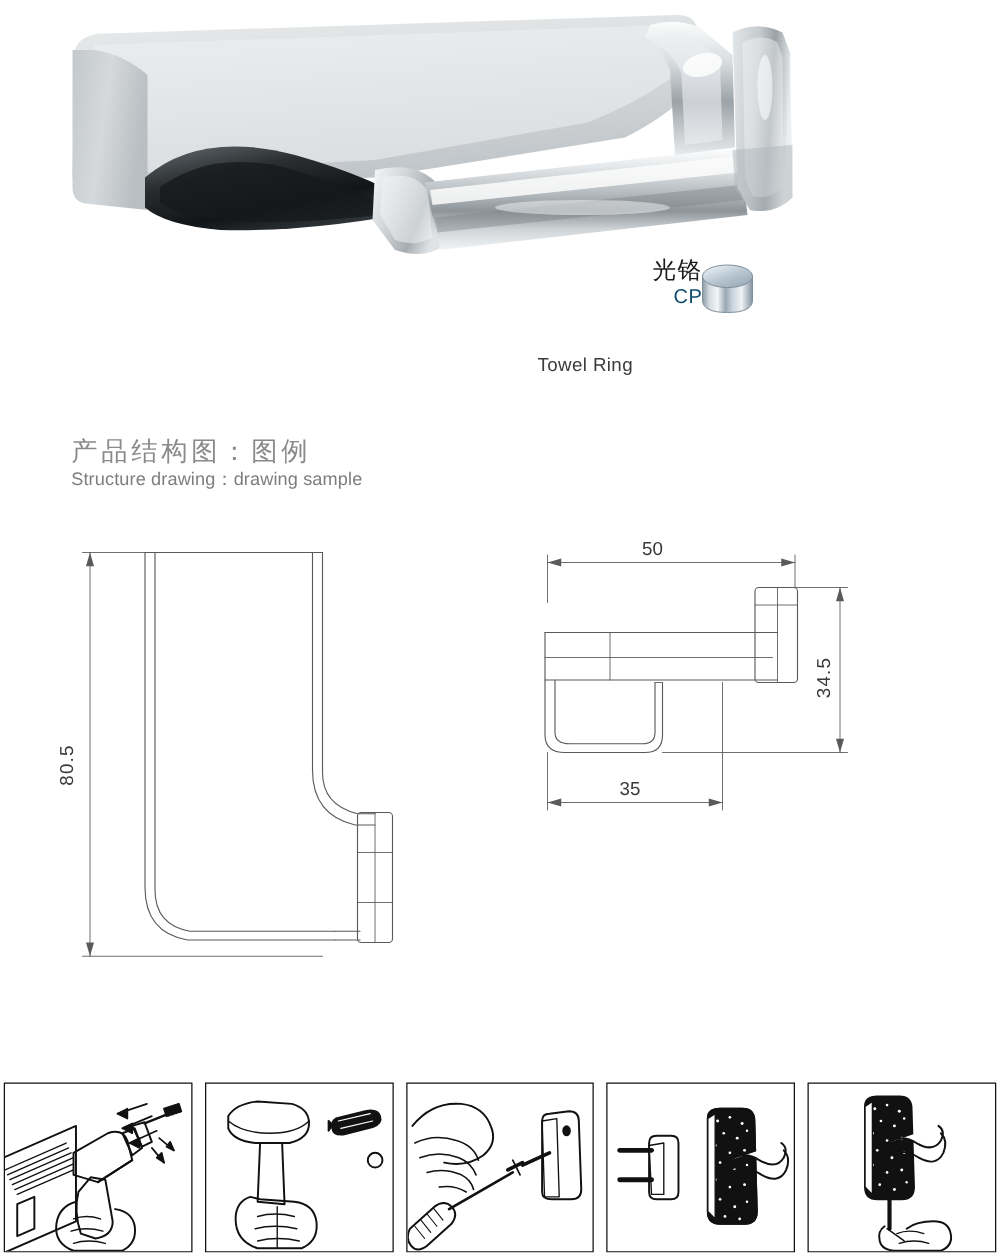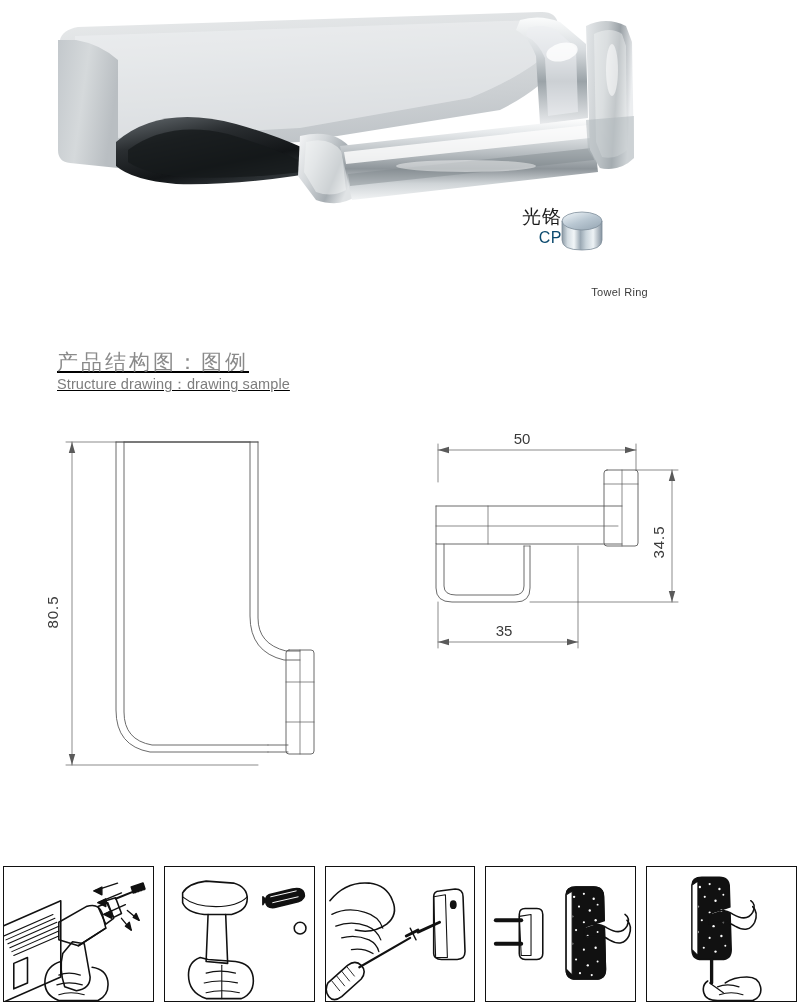--- a/index.html
+++ b/index.html
@@ -27,26 +27,26 @@
   }
   .swatch { position:absolute; left:58px; top:3px; width:48px; height:46px; }
 
   
   .model-block { position:absolute; left:430px; top:283px; width:240px; }
   .model-cn {
     font-size:21px; color:#1a1a1a; letter-spacing:0.5px;
     line-height:26px; white-space:pre; text-align:left; padding-left:42px;
   }
   .model-en {
-    font-size:11px; color:#3b3b3b; line-height:19px;
-    letter-spacing:0.3px; text-align:right; padding-right:22px;
-  }
-
-  
-  .section-head { position:absolute;text-decoration:underline; }
+    font-size:15px; color:#3b3b3b; line-height:19px;
+    letter-spacing:0.3px; text-align:left; padding-right:22px;
+  }
+
+  
+  .section-head { position:absolute; }
   .sh-cn {
     font-size:21px; color:#8a8a8a; letter-spacing:3px;
     line-height:26px; white-space:pre;
   }
   .sh-en {
     font-size:14.5px; color:#7d7d7d; letter-spacing:0.1px;
     line-height:18px; white-space:pre;
   }
   #structure-head { left:57px; top:349px; }
   #install-head   { left:0px;  top:812px; }

